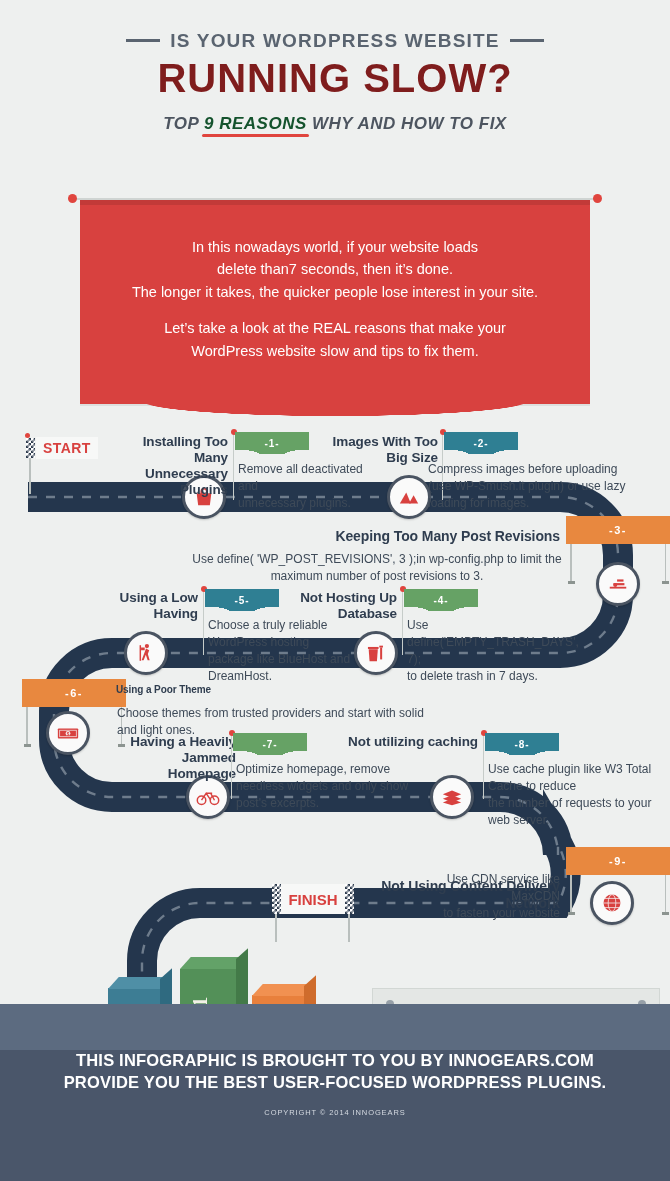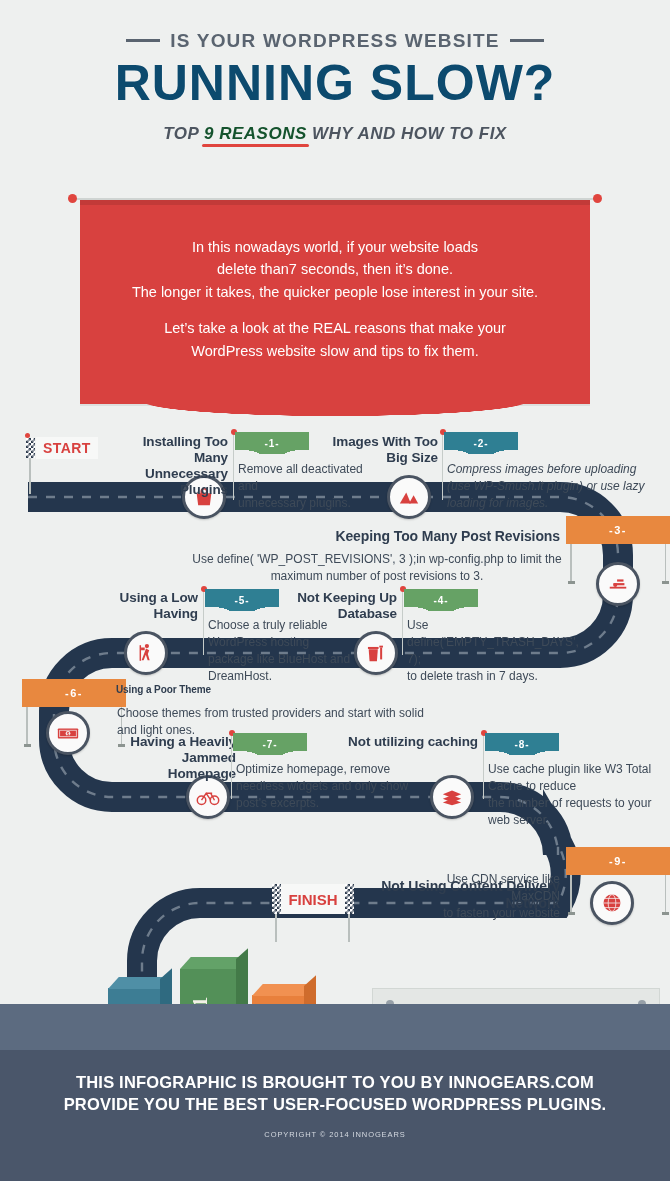--- a/index.html
+++ b/index.html
@@ -12,22 +12,22 @@
   .stage { position:absolute; inset:0; }
 
   
   .hdr { position:absolute; left:0; right:0; top:28px; text-align:center; }
   .hdr-kicker {
     font-size:19px; font-weight:bold; letter-spacing:1.2px;
     color:#5a6470; display:inline-flex; align-items:center; gap:10px;
   }
   .hdr-kicker .rule { display:block; width:34px; height:3px; background:#5a6470; }
   .hdr-main {
-    margin-top:6px; font-size:50px; font-weight:bold; letter-spacing:1px;
-    color:#0c4a6e; line-height:1;
+    margin-top:6px; font-size:40px; font-weight:bold; letter-spacing:1px;
+    color:#7f1d1d; line-height:1;
     -webkit-text-stroke: 0px;
     text-shadow: 1px 0 0 #f2f3f2, -1px 0 0 #f2f3f2;
   }
   .hdr-sub {
     margin-top:16px; font-size:17px; font-weight:bold; font-style:italic;
     color:#4d5560; letter-spacing:.5px;
   }
   .hdr-sub .em { color:#14532d; position:relative; }
   .hdr-sub .em::after {
     content:""; position:absolute; left:-2px; right:-2px; bottom:-4px;
@@ -139,21 +139,21 @@
   .sources a {
     display:block; text-align:center; color:#2f3d4f; font-size:9.3px;
     text-decoration:underline; margin-top:4px; line-height:1.45;
   }
 
   
   .footer {
     position:absolute; left:0; right:0; bottom:0; height:131px;
     background:#4a566a; color:#fff; text-align:center;
   }
-  .footer .f1 { margin-top:22px; font-size:16.5px; font-weight:bold; letter-spacing:.2px; line-height:1.32; }
+  .footer .f1 { font-size:16.5px; font-weight:bold; letter-spacing:.2px; line-height:1.32; }
   .footer .cp { margin-top:14px; font-size:7.5px; letter-spacing:.9px; color:#d5dae1; }
   .footerband { position:absolute; left:0; right:0; bottom:131px; height:46px; background:#5c6b80; }
 </style>
 </head>
 <body>
 
 <div class="stage">
 
   <div class="hdr">
     <div class="hdr-kicker">
@@ -249,21 +249,21 @@
   </div>
   <div class="ttl" style="left:330px; top:434px; width:108px; text-align:right;">
     <div>Images With Too</div>
     <div>Big Size</div>
   </div>
   <div class="sep" style="left:442px; top:432px; height:68px;"></div>
   <div class="flag teal" style="left:442px; top:432px;">
     <div class="knob"></div>
     <div class="banner2">-2-</div>
   </div>
-  <div class="desc" style="left:447px; top:461px; width:212px;font-style:italic;">
+  <div class="desc" style="left:428px; top:461px; width:212px;">
     <div>Compress images before uploading</div>
     <div>(use WP-Smush.it plugin) or use lazy loading for images.</div>
   </div>
 
   <div class="node" style="left:596px; top:562px;">
     <svg width="22" height="22" viewBox="0 0 24 24">
       <path d="M3 15 h18 v2 h-18 Z" fill="#d8413f"></path>
       <path d="M7 11 h12 v2.4 h-12 Z" fill="#d8413f"></path>
       <path d="M11 7 h7 v2.4 h-7 Z" fill="#d8413f"></path>
       <circle cx="9" cy="13" r="2.2" fill="#d8413f"></circle>
@@ -283,21 +283,21 @@
 
   <div class="node" style="left:354px; top:631px;">
     <svg width="22" height="22" viewBox="0 0 24 24">
       <path d="M4 8 h10 l-1 13 h-8 Z" fill="#d8413f"></path>
       <rect x="3.2" y="5.4" width="11.6" height="2.2" fill="#d8413f"></rect>
       <rect x="16.5" y="6" width="2.2" height="13" fill="#d8413f"></rect>
       <rect x="15.6" y="4" width="4" height="2" fill="#d8413f"></rect>
     </svg>
   </div>
   <div class="ttl" style="left:275px; top:590px; width:122px; text-align:right;">
-    <div>Not Keeping Up</div>
+    <div>Not Hosting Up</div>
     <div>Database</div>
   </div>
   <div class="sep" style="left:402px; top:589px; height:66px;"></div>
   <div class="flag green" style="left:402px; top:589px;">
     <div class="knob"></div>
     <div class="banner2">-4-</div>
   </div>
   <div class="desc" style="left:407px; top:617px; width:150px;">
     <div>Use define('EMPTY_TRASH_DAYS', 7);</div>
     <div>to delete trash in 7 days.</div>

